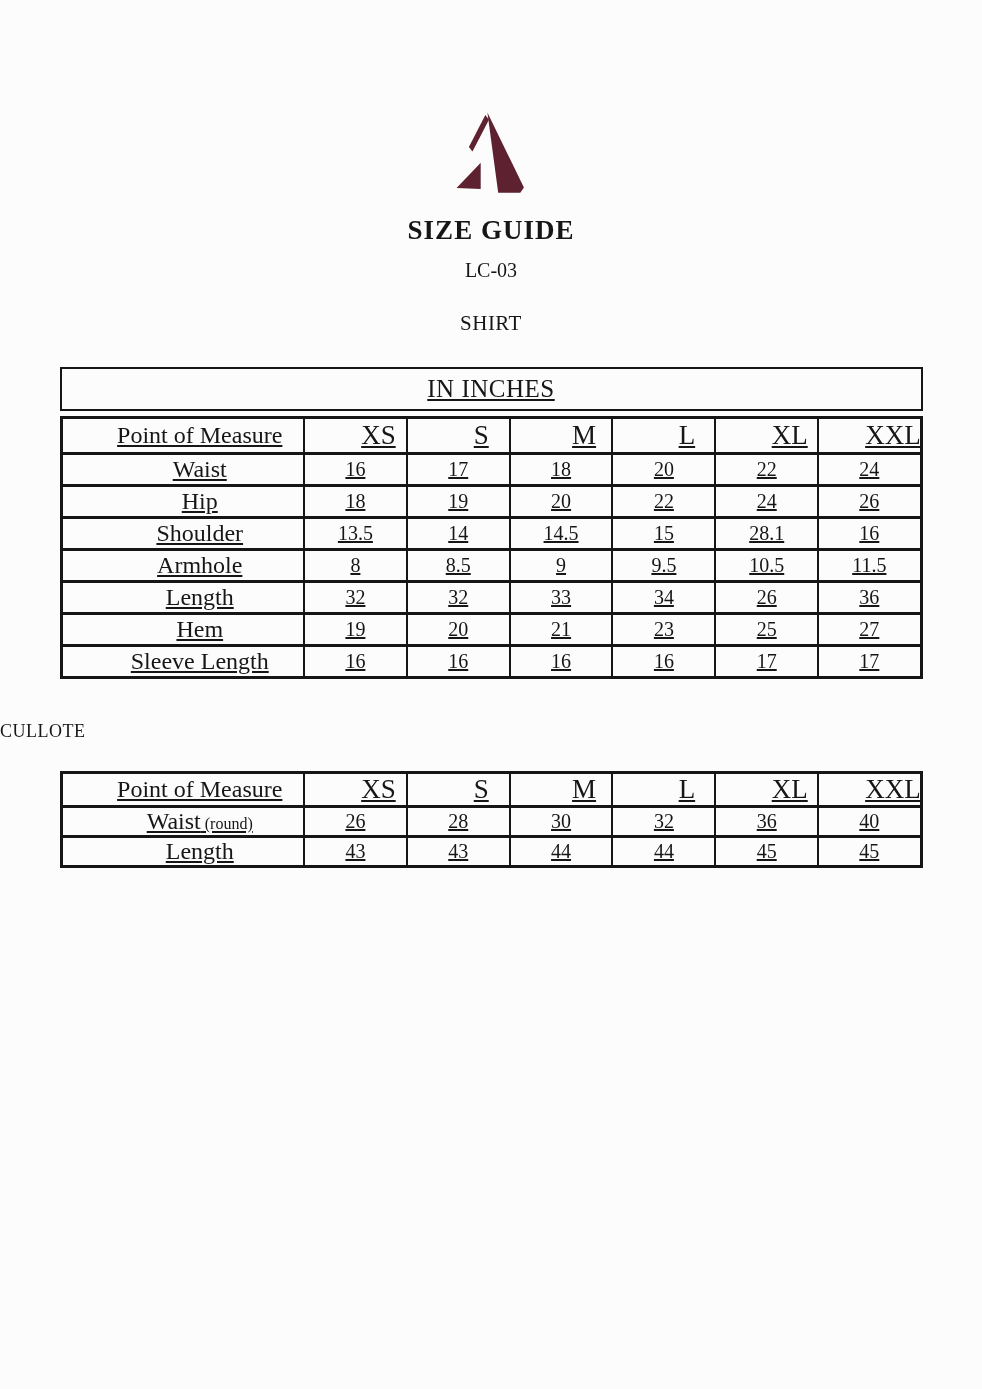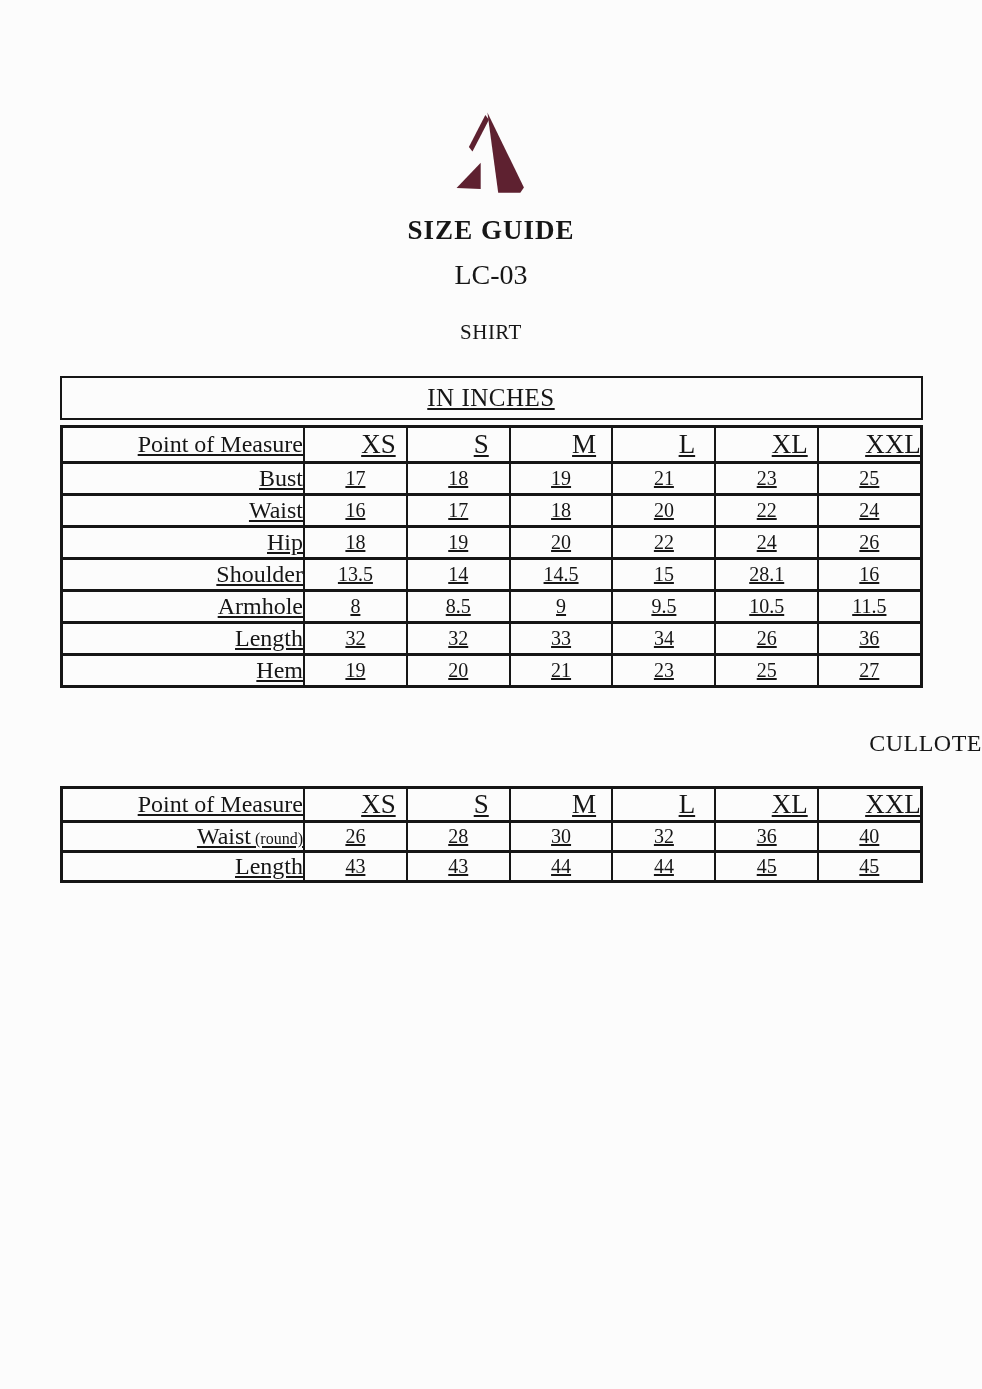--- a/index.html
+++ b/index.html
@@ -26,21 +26,21 @@
   .title {
     margin-top: 22px;
     text-align: center;
     font-size: 27px;
     font-weight: bold;
     letter-spacing: 1px;
   }
   .style-code {
     margin-top: 13px;
     text-align: center;
-    font-size: 28px;
+    font-size: 20px;
   }
   .garment-heading {
     margin-top: 29px;
     text-align: center;
     font-size: 21px;
     letter-spacing: 0.5px;
   }
 
   .content { width: 863px; margin: 0 auto; text-decoration: underline; }
 
@@ -69,34 +69,34 @@
     vertical-align: middle;
     font-weight: normal;
   }
   col.c-measure { width: 243px; }
 
   .size-table { margin-top: 5px; }
   .size-table thead th { height: 33px; }
   .size-table tbody th, .size-table tbody td { height: 29px; }
 
   th.measure-h, th.row-label {
-    text-align: right;
+    text-align: center;
     padding-left: 34px;
   }
   th.measure-h { font-size: 24px; }
   th.size-h { text-align: center; font-size: 27px; padding-left: 46px; }
   th.row-label { font-size: 24px; }
   td.val { text-align: center; font-size: 20px; }
 
   .row-suffix { font-size: 16px; }
 
   .cullote-heading {
     margin-top: 42px;
-    text-align: right;
-    font-size: 24px;
+    text-align: left;
+    font-size: 18px;
     letter-spacing: 0.5px;
   }
   .cullote-table { margin-top: 29px; }
   .cullote-table thead th { height: 30px; }
   .cullote-table tbody th, .cullote-table tbody td { height: 26px; }
 </style>
 </head>
 <body>
 
 <div class="page">
@@ -135,29 +135,20 @@
           <th class="size-h">XS</th>
           <th class="size-h">S</th>
           <th class="size-h">M</th>
           <th class="size-h">L</th>
           <th class="size-h">XL</th>
           <th class="size-h">XXL</th>
         </tr>
       </thead>
       <tbody>
         <tr>
-          <th class="row-label">Bust</th>
-          <td class="val">17</td>
-          <td class="val">18</td>
-          <td class="val">19</td>
-          <td class="val">21</td>
-          <td class="val">23</td>
-          <td class="val">25</td>
-        </tr>
-        <tr>
           <th class="row-label">Waist</th>
           <td class="val">16</td>
           <td class="val">17</td>
           <td class="val">18</td>
           <td class="val">20</td>
           <td class="val">22</td>
           <td class="val">24</td>
         </tr>
         <tr>
           <th class="row-label">Hip</th>
@@ -197,20 +188,29 @@
         </tr>
         <tr>
           <th class="row-label">Hem</th>
           <td class="val">19</td>
           <td class="val">20</td>
           <td class="val">21</td>
           <td class="val">23</td>
           <td class="val">25</td>
           <td class="val">27</td>
         </tr>
+        <tr>
+          <th class="row-label">Sleeve Length</th>
+          <td class="val">16</td>
+          <td class="val">16</td>
+          <td class="val">16</td>
+          <td class="val">16</td>
+          <td class="val">17</td>
+          <td class="val">17</td>
+        </tr>
       </tbody>
     </table>
   </div>
 
   <div class="cullote-heading">CULLOTE</div>
 
   <div class="content">
     <table class="cullote-table">
       <colgroup>
         <col class="c-measure">

